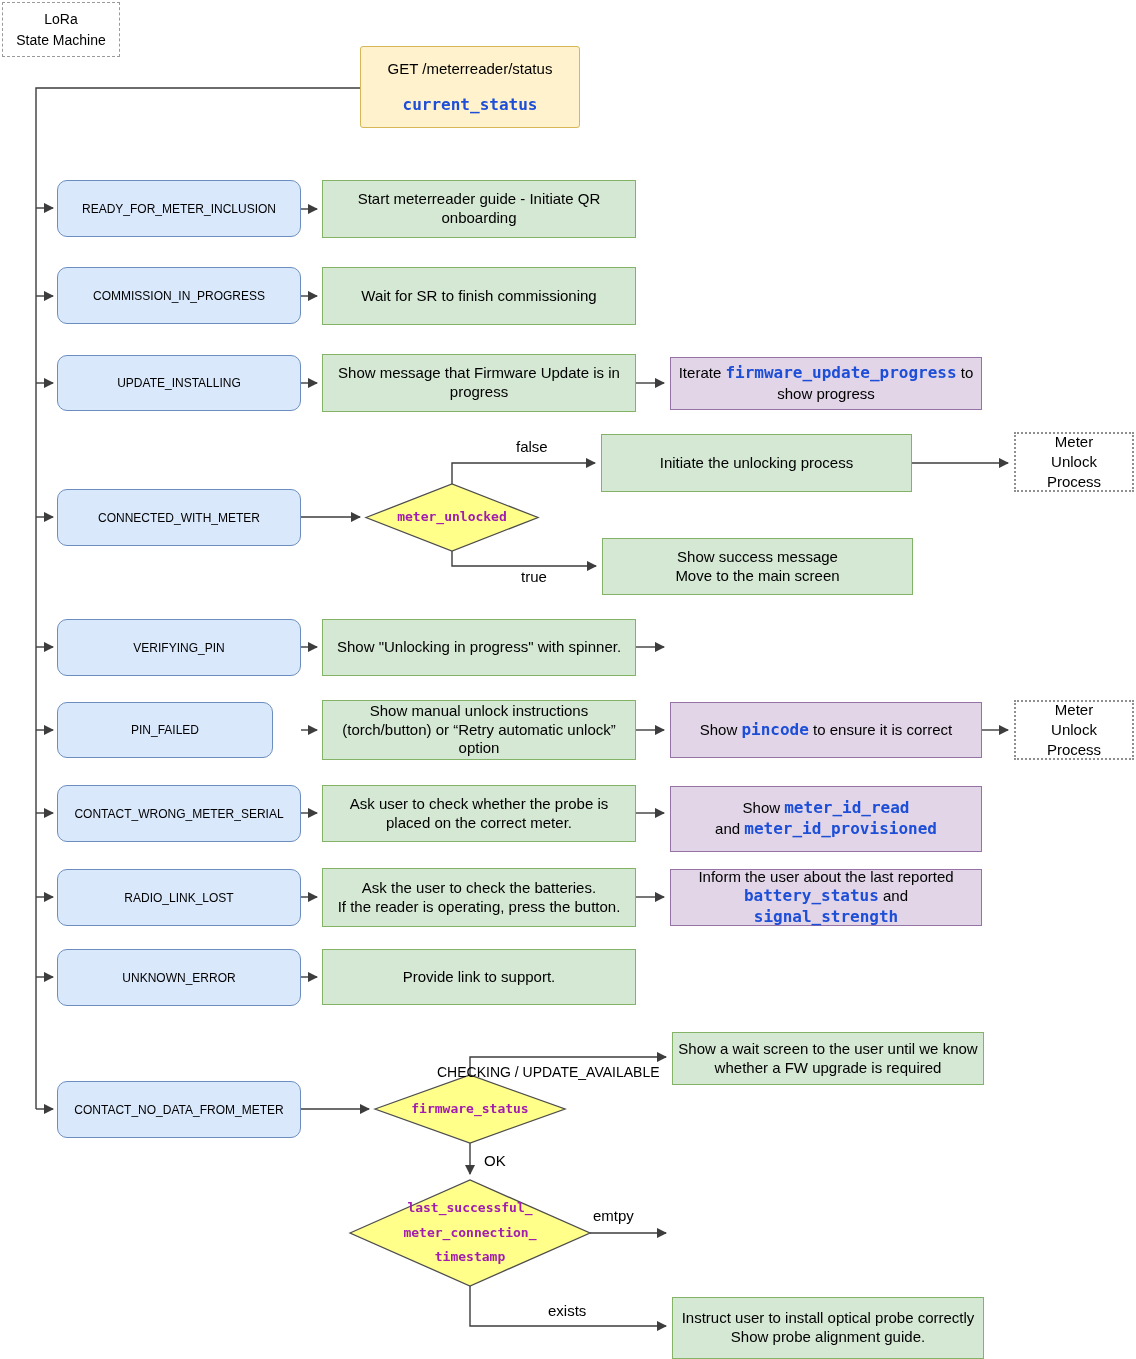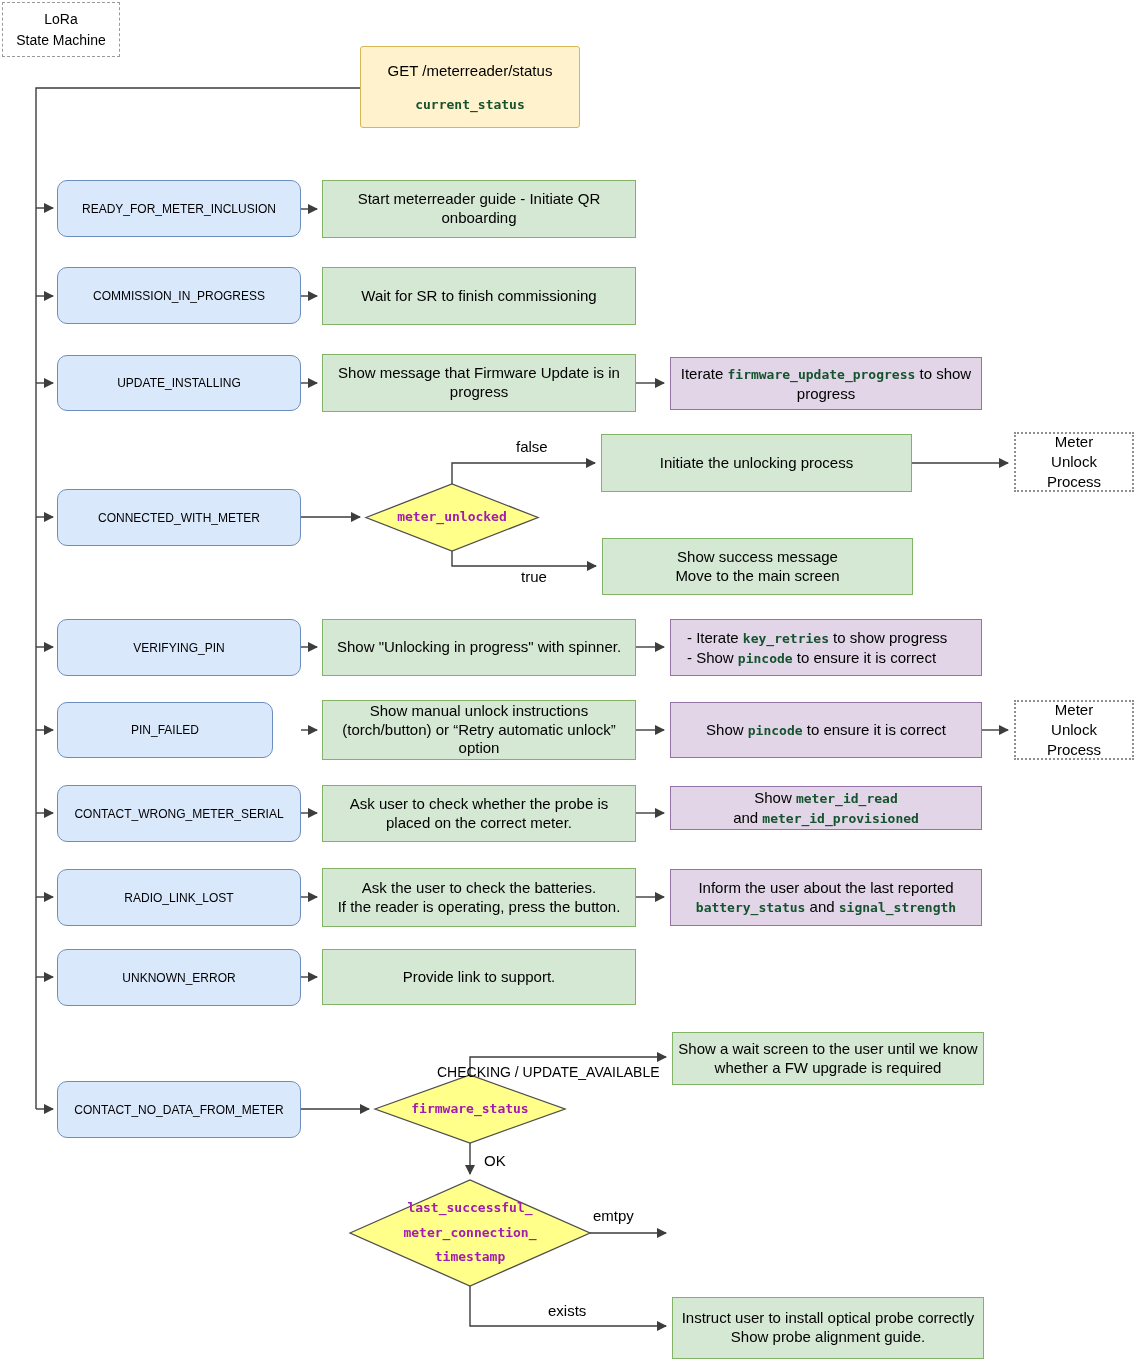--- a/index.html
+++ b/index.html
@@ -10,21 +10,21 @@
        align-items:center;justify-content:center;text-align:center;z-index:2;
        font-family:"Liberation Sans",sans-serif;color:#000;}
   .state{background:#dae8fc;border:1px solid #6c8ebf;border-radius:10px;font-size:12px;}
   .action{background:#d5e8d4;border:1px solid #82b366;font-size:15px;line-height:1.25;padding:2px 4px;}
   .note{background:#e1d5e7;border:1px solid #9673a6;font-size:15px;line-height:1.3;padding:2px 4px;}
   .note.left{align-items:flex-start;text-align:left;padding-left:16px;}
   .entry{background:#fff2cc;border:1px solid #d6b656;border-radius:3px;font-size:15px;}
   .entry .gap{height:18px;}
   .unlock{background:#ffffff;border:2px dotted #8f8f8f;font-size:15px;line-height:1.35;padding:0 14px;}
   .titlebox{border:1px dashed #9a9a9a;font-size:14px;line-height:1.5;background:#fff;}
-  .mono{font-family:"DejaVu Sans Mono",monospace;font-weight:bold;color:#14532d;font-size:13px;}
+  .mono{font-family:"DejaVu Sans Mono",monospace;font-weight:bold;color:#1d4ed8;font-size:16px;}
   .diamond-label{position:absolute;z-index:2;display:flex;flex-direction:column;align-items:center;
        justify-content:center;text-align:center;font-family:"DejaVu Sans Mono",monospace;
        font-weight:bold;color:#a21caf;font-size:13px;line-height:1.9;}
   .edge-label{position:absolute;z-index:2;font-size:15px;white-space:nowrap;}
   .edge-label.small{font-size:14px;margin-top:32px;}
 </style>
 </head>
 <body>
 
 <div class="canvas">
@@ -150,28 +150,24 @@
     <div>Ask the user to check the batteries.</div>
     <div>If the reader is operating, press the button.</div>
   </div>
   <div class="box action" style="left:322px;top:949px;width:314px;height:56px;">
       <span>Provide link to support.</span>
     </div>
 
   <div class="box note" style="left:670px;top:357px;width:312px;height:53px;">
     <div><span>Iterate </span><span class="mono">firmware_update_progress</span><span> to show progress</span></div>
   </div>
-  <div class="box note left" style="left:670px;top:619px;width:312px;height:57px;">
-    <div><span>- Iterate </span><span class="mono">key_retries</span><span> to show progress</span></div>
-    <div><span>- Show </span><span class="mono">pincode</span><span> to ensure it is correct</span></div>
-  </div>
   <div class="box note" style="left:670px;top:702px;width:312px;height:56px;">
     <div><span>Show </span><span class="mono">pincode</span><span> to ensure it is correct</span></div>
   </div>
-  <div class="box note" style="left:670px;top:786px;width:312px;height:44px;text-align:right;">
+  <div class="box note" style="left:670px;top:786px;width:312px;height:66px;text-align:right;">
     <div><span>Show </span><span class="mono">meter_id_read</span></div>
     <div><span>and </span><span class="mono">meter_id_provisioned</span></div>
   </div>
   <div class="box note" style="left:670px;top:869px;width:312px;height:57px;">
     <div>Inform the user about the last reported</div>
     <div><span class="mono">battery_status</span><span> and </span><span class="mono">signal_strength</span></div>
   </div>
 
   <div class="box action" style="left:601px;top:434px;width:311px;height:58px;">
       <span>Initiate the unlocking process</span>

